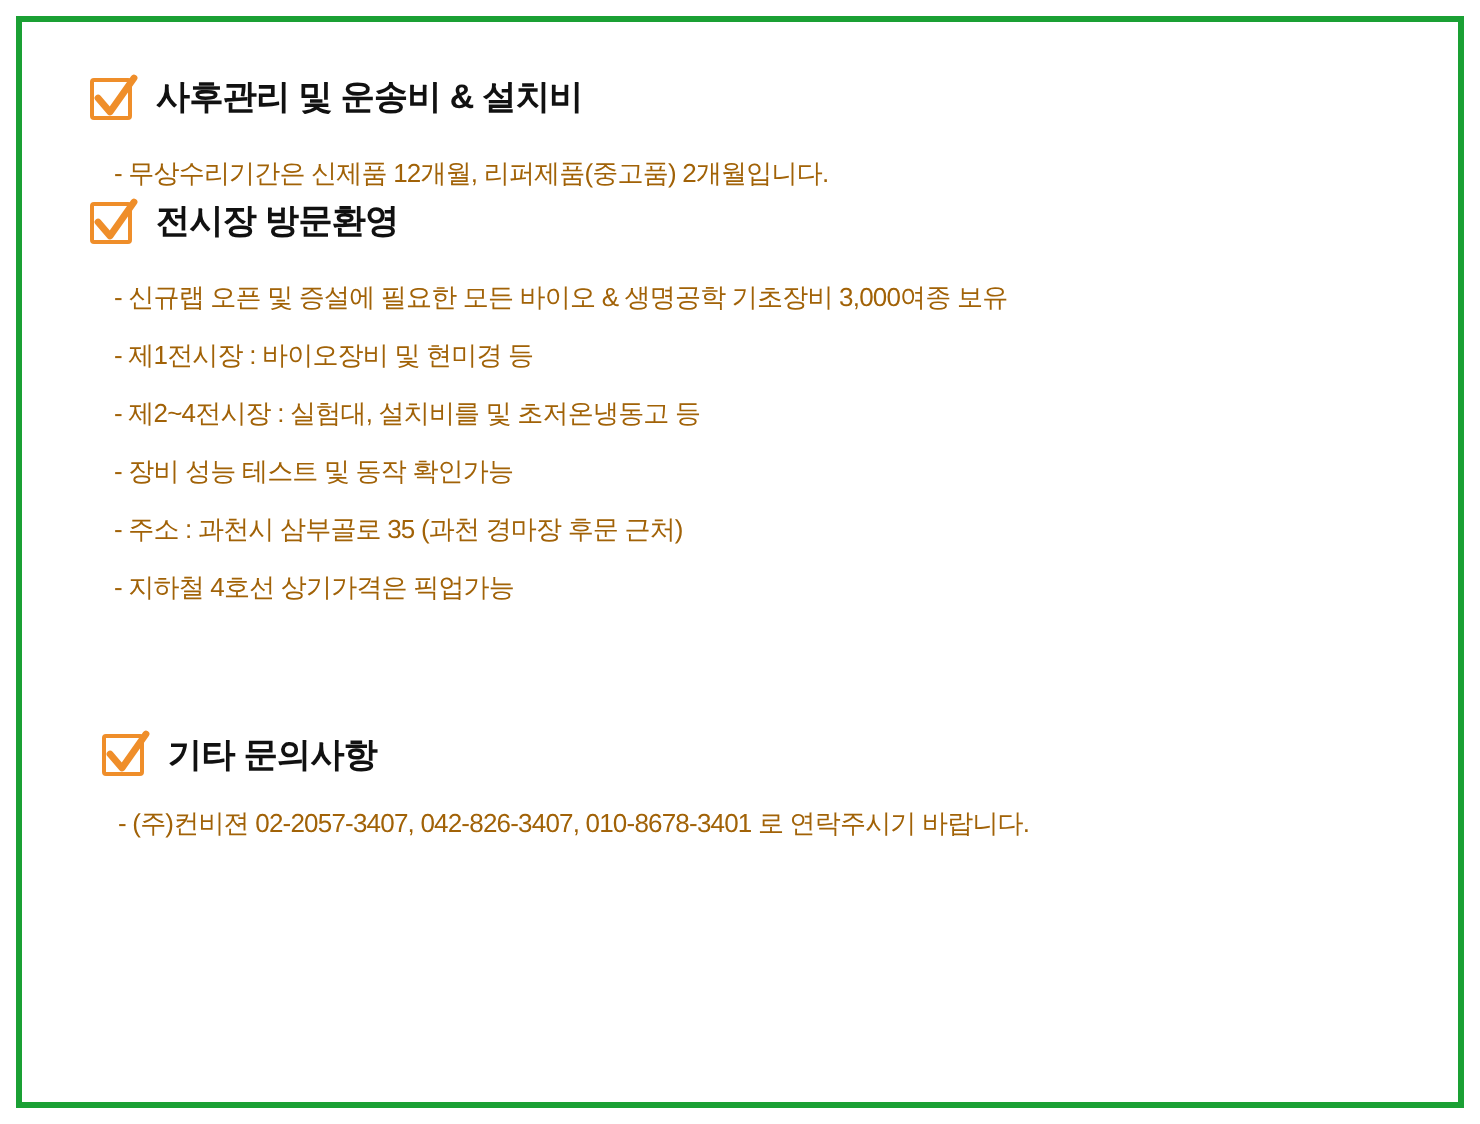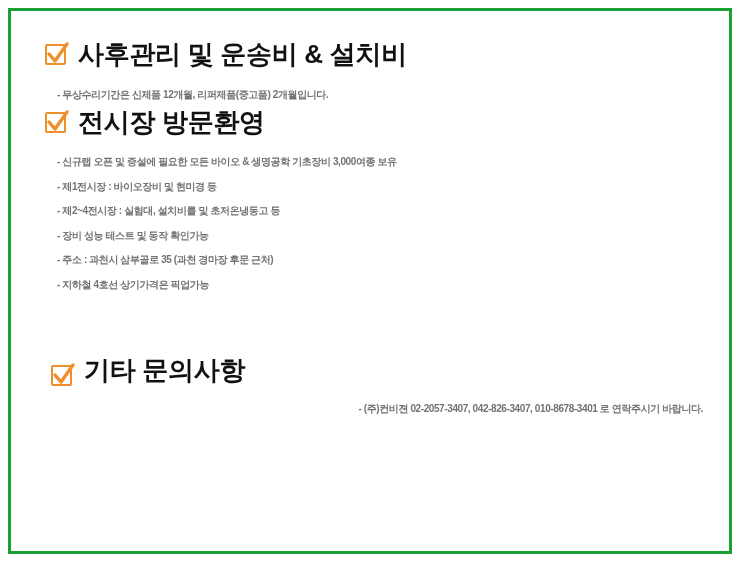--- a/index.html
+++ b/index.html
@@ -55,41 +55,41 @@
     flex: 0 0 auto;
   }
   .check-icon svg {
     position: absolute;
     left: -3px;
     top: -6px;
     width: 27px;
     height: 27px;
   }
   .sec-title {
-    font-size: 26px;
+    font-size: 17px;
     font-weight: bold;
     color: #111111;
     letter-spacing: -0.3px;
     line-height: 1.2;
   }
   .lines {
     padding-left: 22px;
   }
   .line {
-    font-size: 10px;
-    color: #737373;
-    font-weight: bold;
+    font-size: 13px;
+    color: #a16207;
+    font-weight: normal;
     line-height: 1.55;
     letter-spacing: -0.4px;
     padding: 4.5px 0;
     white-space: nowrap;
   }
   .s1 .lines { padding-left: 20px; }
   .s2 .lines { padding-left: 20px; }
-  .s3 .lines { padding-left: 22px; text-align: right; }
+  .s3 .lines { padding-left: 22px; }
   .s3 .sec-head { margin-bottom: 10px; padding-left: 14px; align-items: flex-end; }
   .s2 .sec-head { padding-left: 8px; }
 </style>
 </head>
 <body>
 
 <div class="page">
   <div class="frame">
 
     <div class="section s1">

